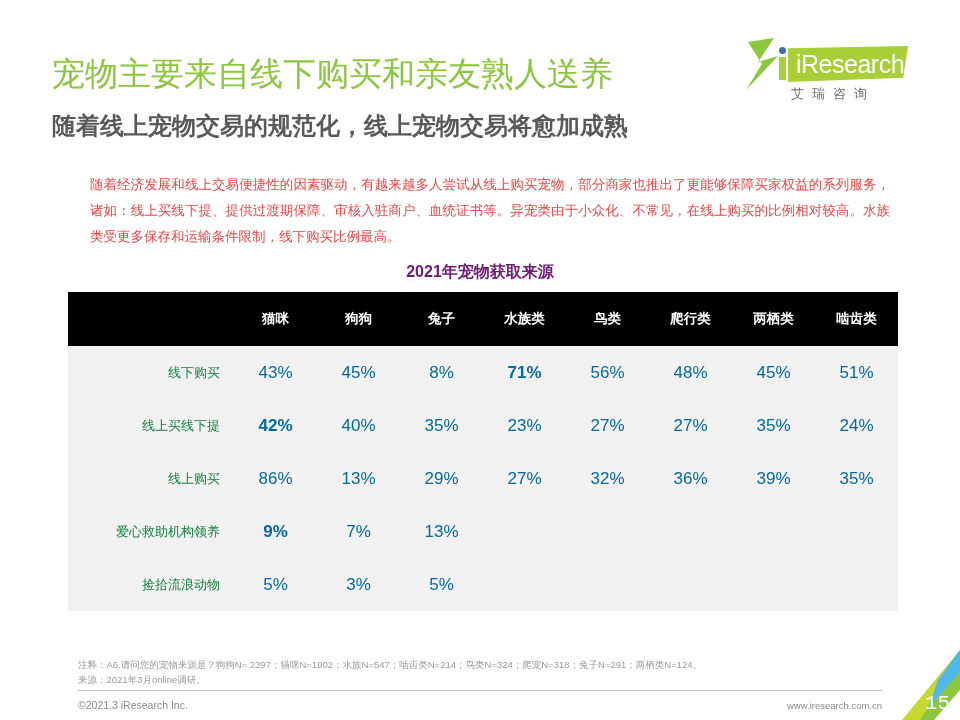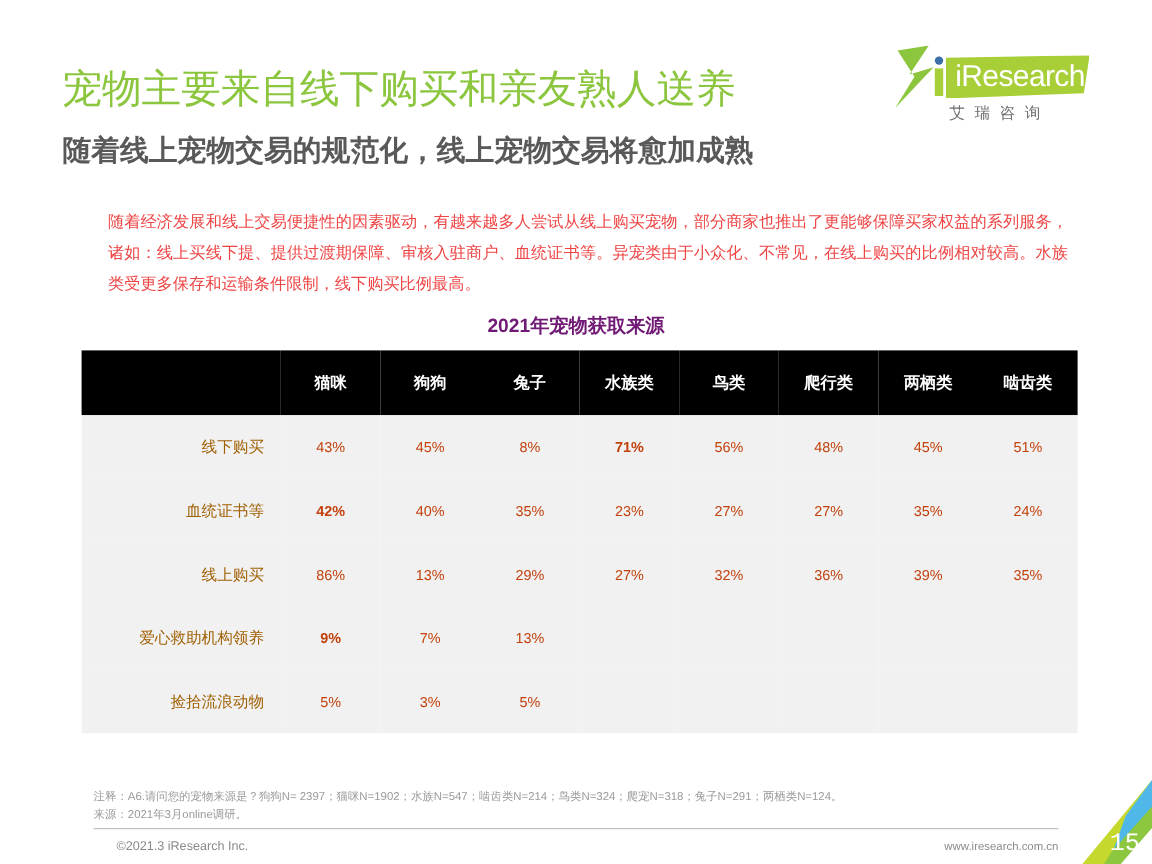--- a/index.html
+++ b/index.html
@@ -152,30 +152,30 @@
     vertical-align: middle;
     border: none;
   }
   table.datatable thead th.rowhead-col {
     text-align: right;
   }
   table.datatable tbody td {
     background: #F1F1F1;
     height: 53px;
     padding: 0;
-    font-size: 12px;
-    color: #c2410c;
+    font-size: 17px;
+    color: #0369a1;
     text-align: center;
     vertical-align: middle;
     border: none;
   }
   table.datatable tbody td.rowlabel {
     text-align: right;
     padding-right: 14px;
-    color: #a16207;
+    color: #15803d;
     font-size: 13px;
   }
   .hl {
     color: #ED1C24;
     font-weight: bold;
   }
 
   
   .notes {
     position: absolute;
@@ -193,21 +193,20 @@
     width: 804px;
     height: 1px;
     background: #BFBFBF;
   }
   .footer-left {
     position: absolute;
     left: 78px;
     top: 699px;
     font-size: 10.5px;
     color: #8A8A8A;
-    margin-left: 19px;
   }
   .footer-right {
     position: absolute;
     right: 78px;
     top: 700px;
     font-size: 9.5px;
     color: #8A8A8A;
   }
 
   
@@ -283,21 +282,21 @@
           <td>43%</td>
           <td>45%</td>
           <td>8%</td>
           <td class="hl">71%</td>
           <td>56%</td>
           <td>48%</td>
           <td>45%</td>
           <td>51%</td>
         </tr>
         <tr>
-          <td class="rowlabel">血统证书等</td>
+          <td class="rowlabel">线上买线下提</td>
           <td class="hl">42%</td>
           <td>40%</td>
           <td>35%</td>
           <td>23%</td>
           <td>27%</td>
           <td>27%</td>
           <td>35%</td>
           <td>24%</td>
         </tr>
         <tr>

